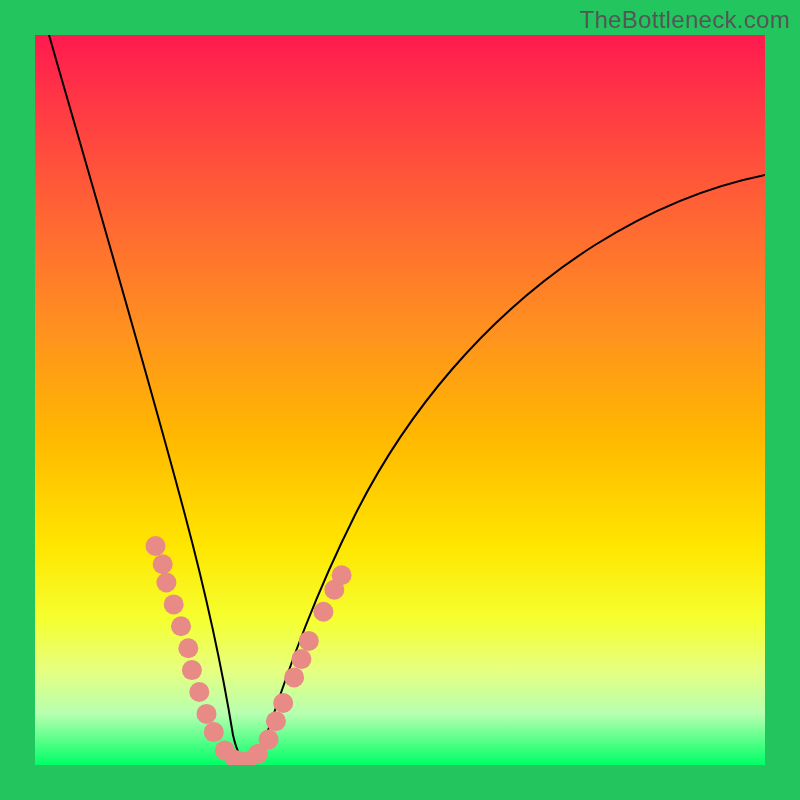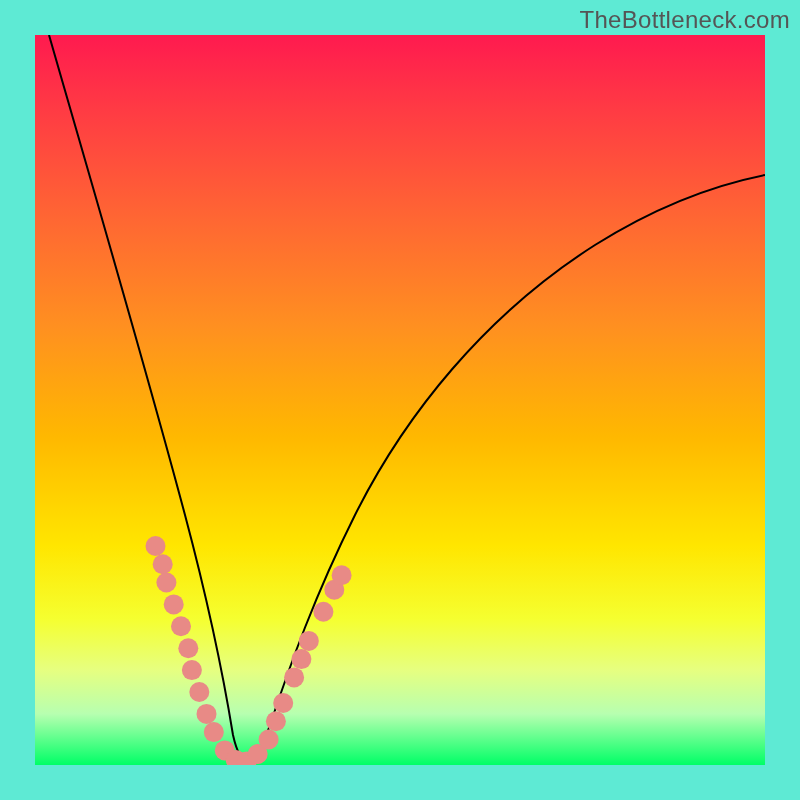--- a/index.html
+++ b/index.html
@@ -10,21 +10,21 @@
     overflow: hidden;
     background: #000;
     font-family: Arial, Helvetica, sans-serif;
   }
   .frame {
     position: absolute;
     left: 0;
     top: 0;
     width: 800px;
     height: 800px;
-    background: #5eead4;
+    background: #22c55e;
   }
   .plot-area {
     position: absolute;
     left: 35px;
     top: 35px;
     width: 730px;
     height: 730px;
     background: linear-gradient(to bottom,
       #ff1a4f 0%,
       #ff3a44 10%,

